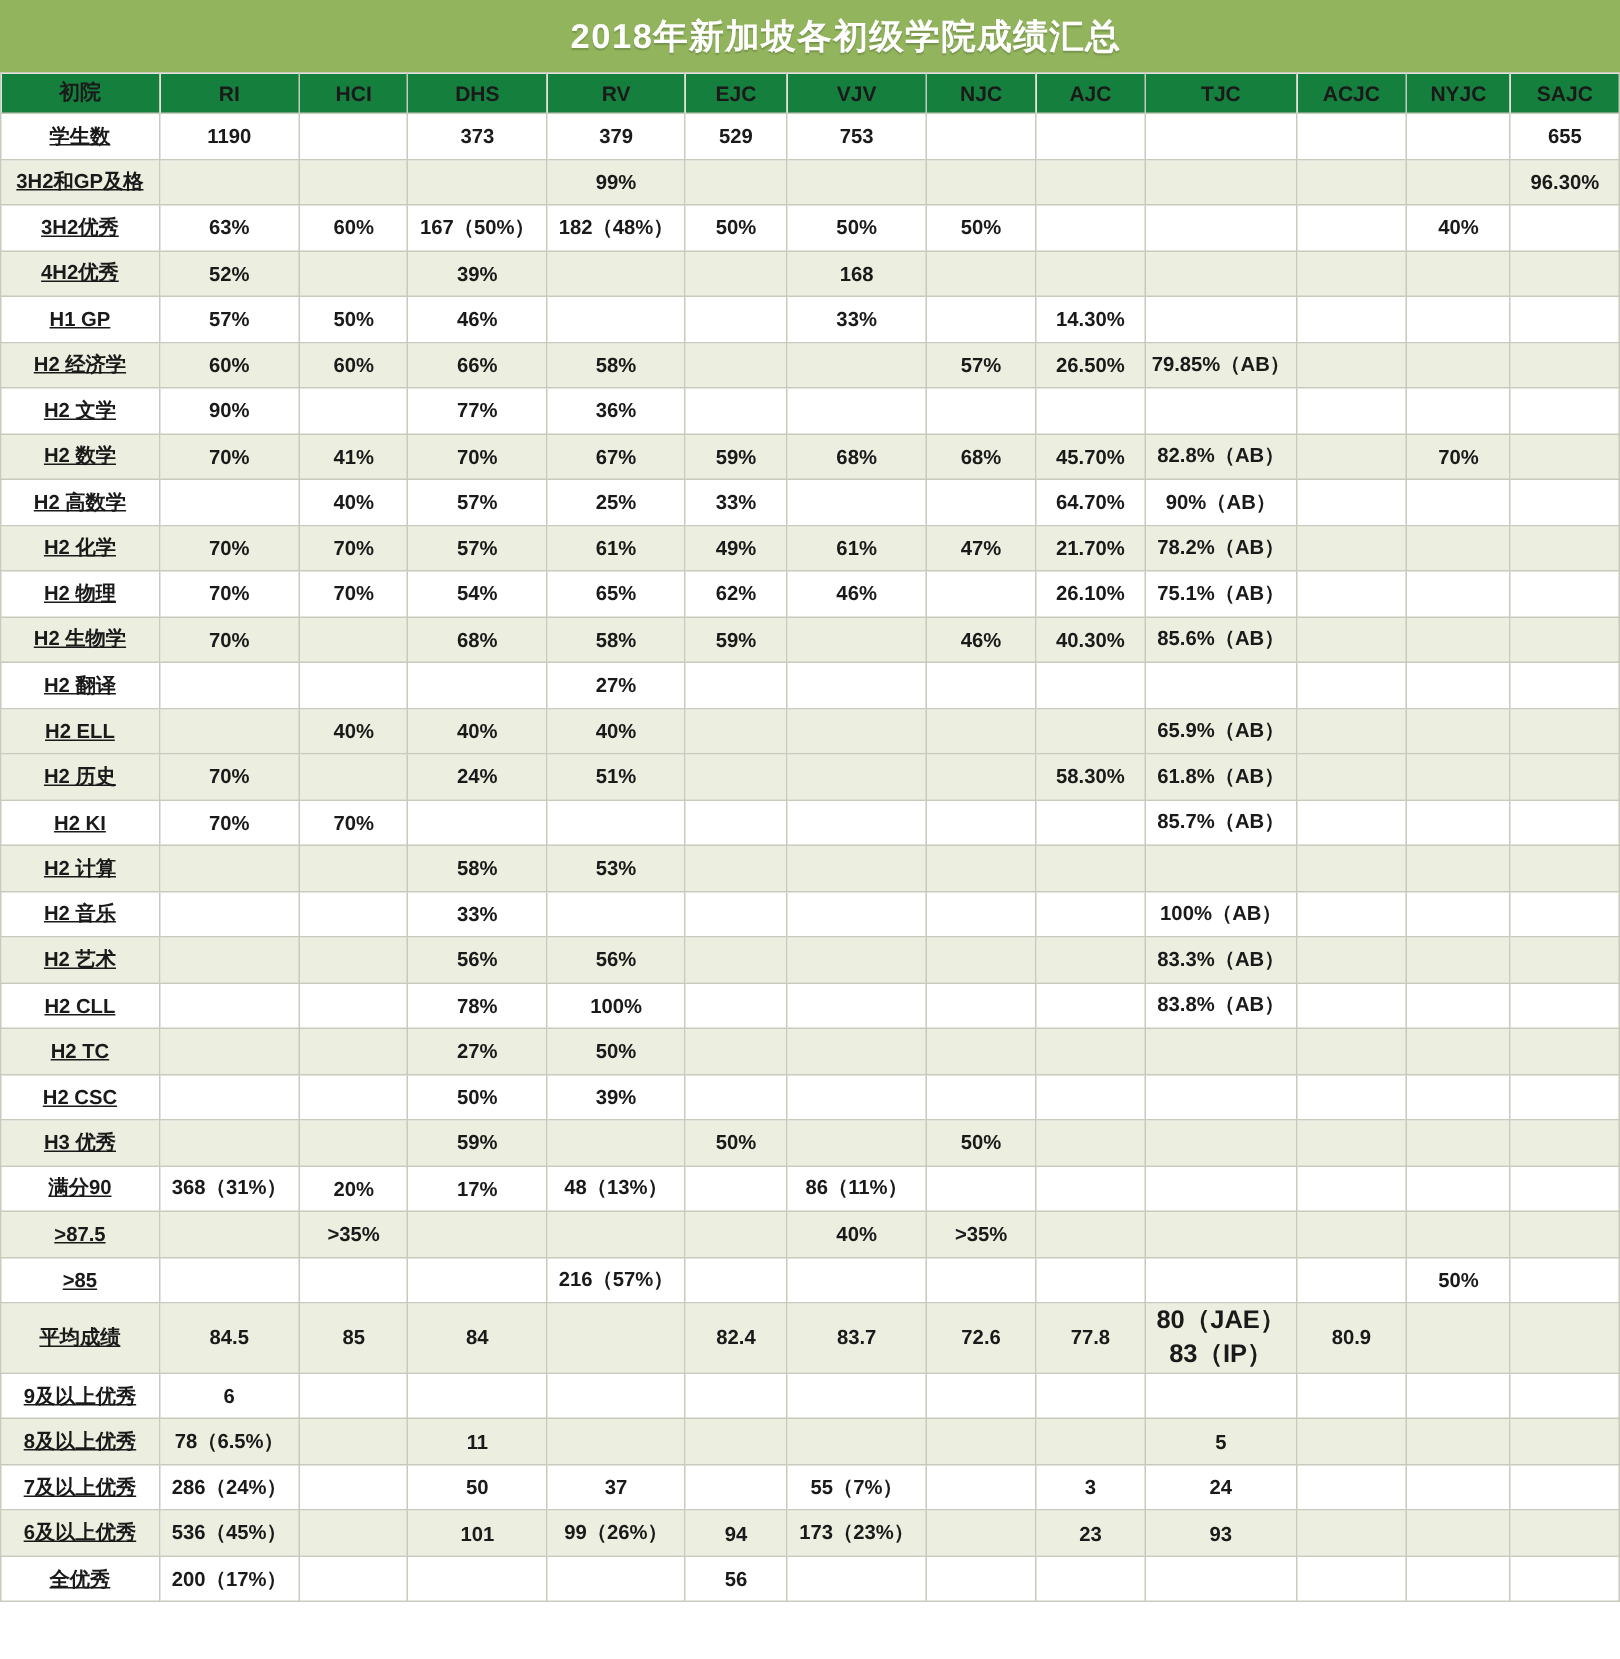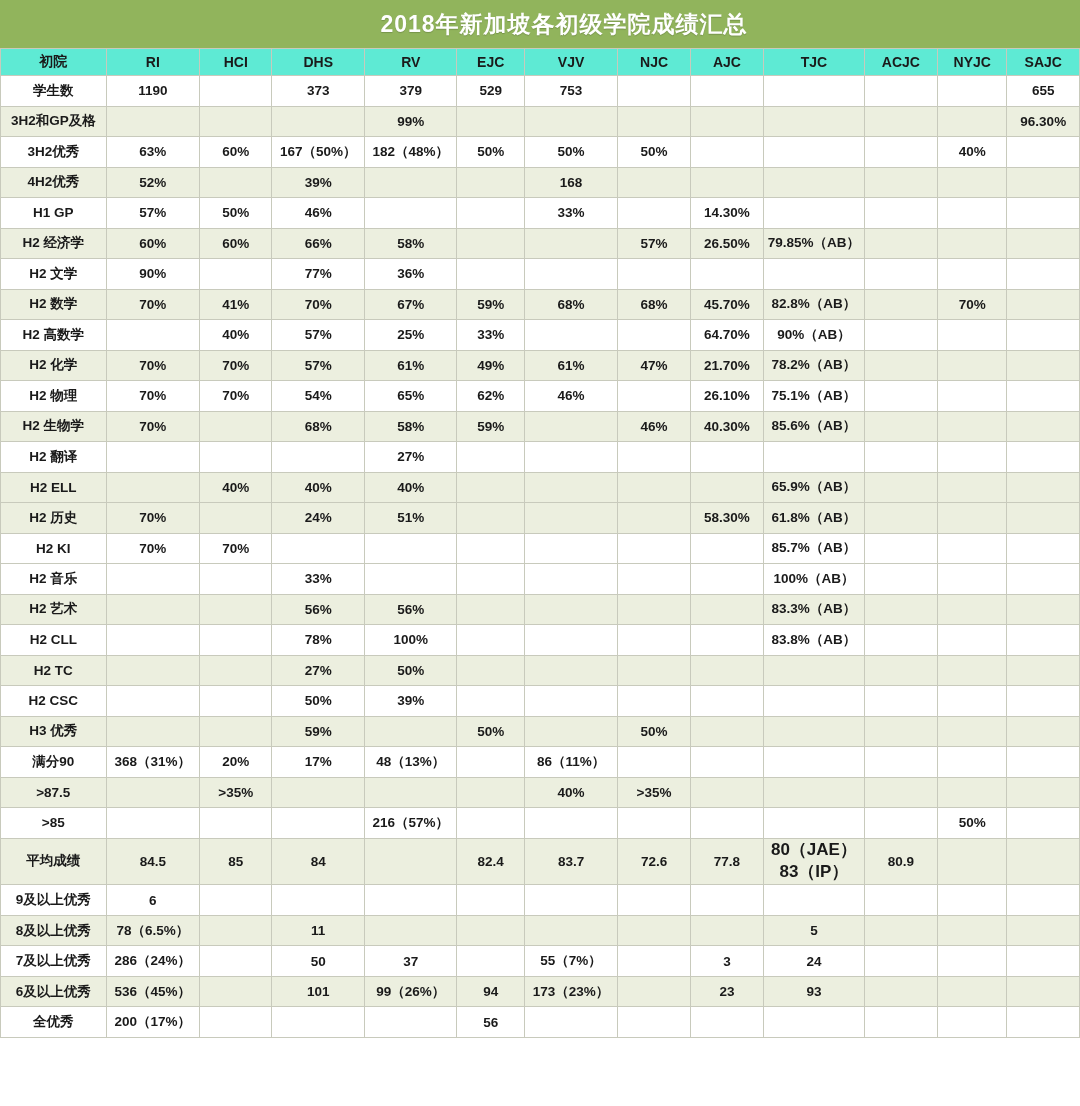--- a/index.html
+++ b/index.html
@@ -48,38 +48,39 @@
     color: #1a1a1a;
     text-align: center;
     vertical-align: middle;
     padding: 0 2px;
     overflow: hidden;
     white-space: nowrap;
     box-sizing: border-box;
   }
   table.grid thead th {
     height: 27px;
-    background: #5eead4;
+    background: #15803d;
     font-size: 14px;
     border-top: 1px solid #c8cabc;
   }
   table.grid tbody tr.row-odd td {
     background: #ffffff;
   }
   table.grid tbody tr.row-even td {
     background: #ecefdf;
   }
   table.grid tbody td {
     height: 30.5px;
   }
   table.grid tbody tr.tall td {
     height: 46px;
   }
   td.rowhead {
     font-size: 13.5px;
+    text-decoration: underline;
   }
   .two-line {
     display: block;
     line-height: 1.35;
     font-size: 17px;
   }
   
   col.c0  { width: 105px; }
   col.c1  { width: 93px;  }
   col.c2  { width: 72px;  }
@@ -370,20 +371,35 @@
           <td></td>
           <td></td>
           <td></td>
           <td></td>
           <td></td>
           <td>85.7%（AB）</td>
           <td></td>
           <td></td>
           <td></td>
         </tr>
+        <tr class="row-even">
+          <td class="rowhead">H2 计算</td>
+          <td></td>
+          <td></td>
+          <td>58%</td>
+          <td>53%</td>
+          <td></td>
+          <td></td>
+          <td></td>
+          <td></td>
+          <td></td>
+          <td></td>
+          <td></td>
+          <td></td>
+        </tr>
         <tr class="row-odd">
           <td class="rowhead">H2 音乐</td>
           <td></td>
           <td></td>
           <td>33%</td>
           <td></td>
           <td></td>
           <td></td>
           <td></td>
           <td></td>

